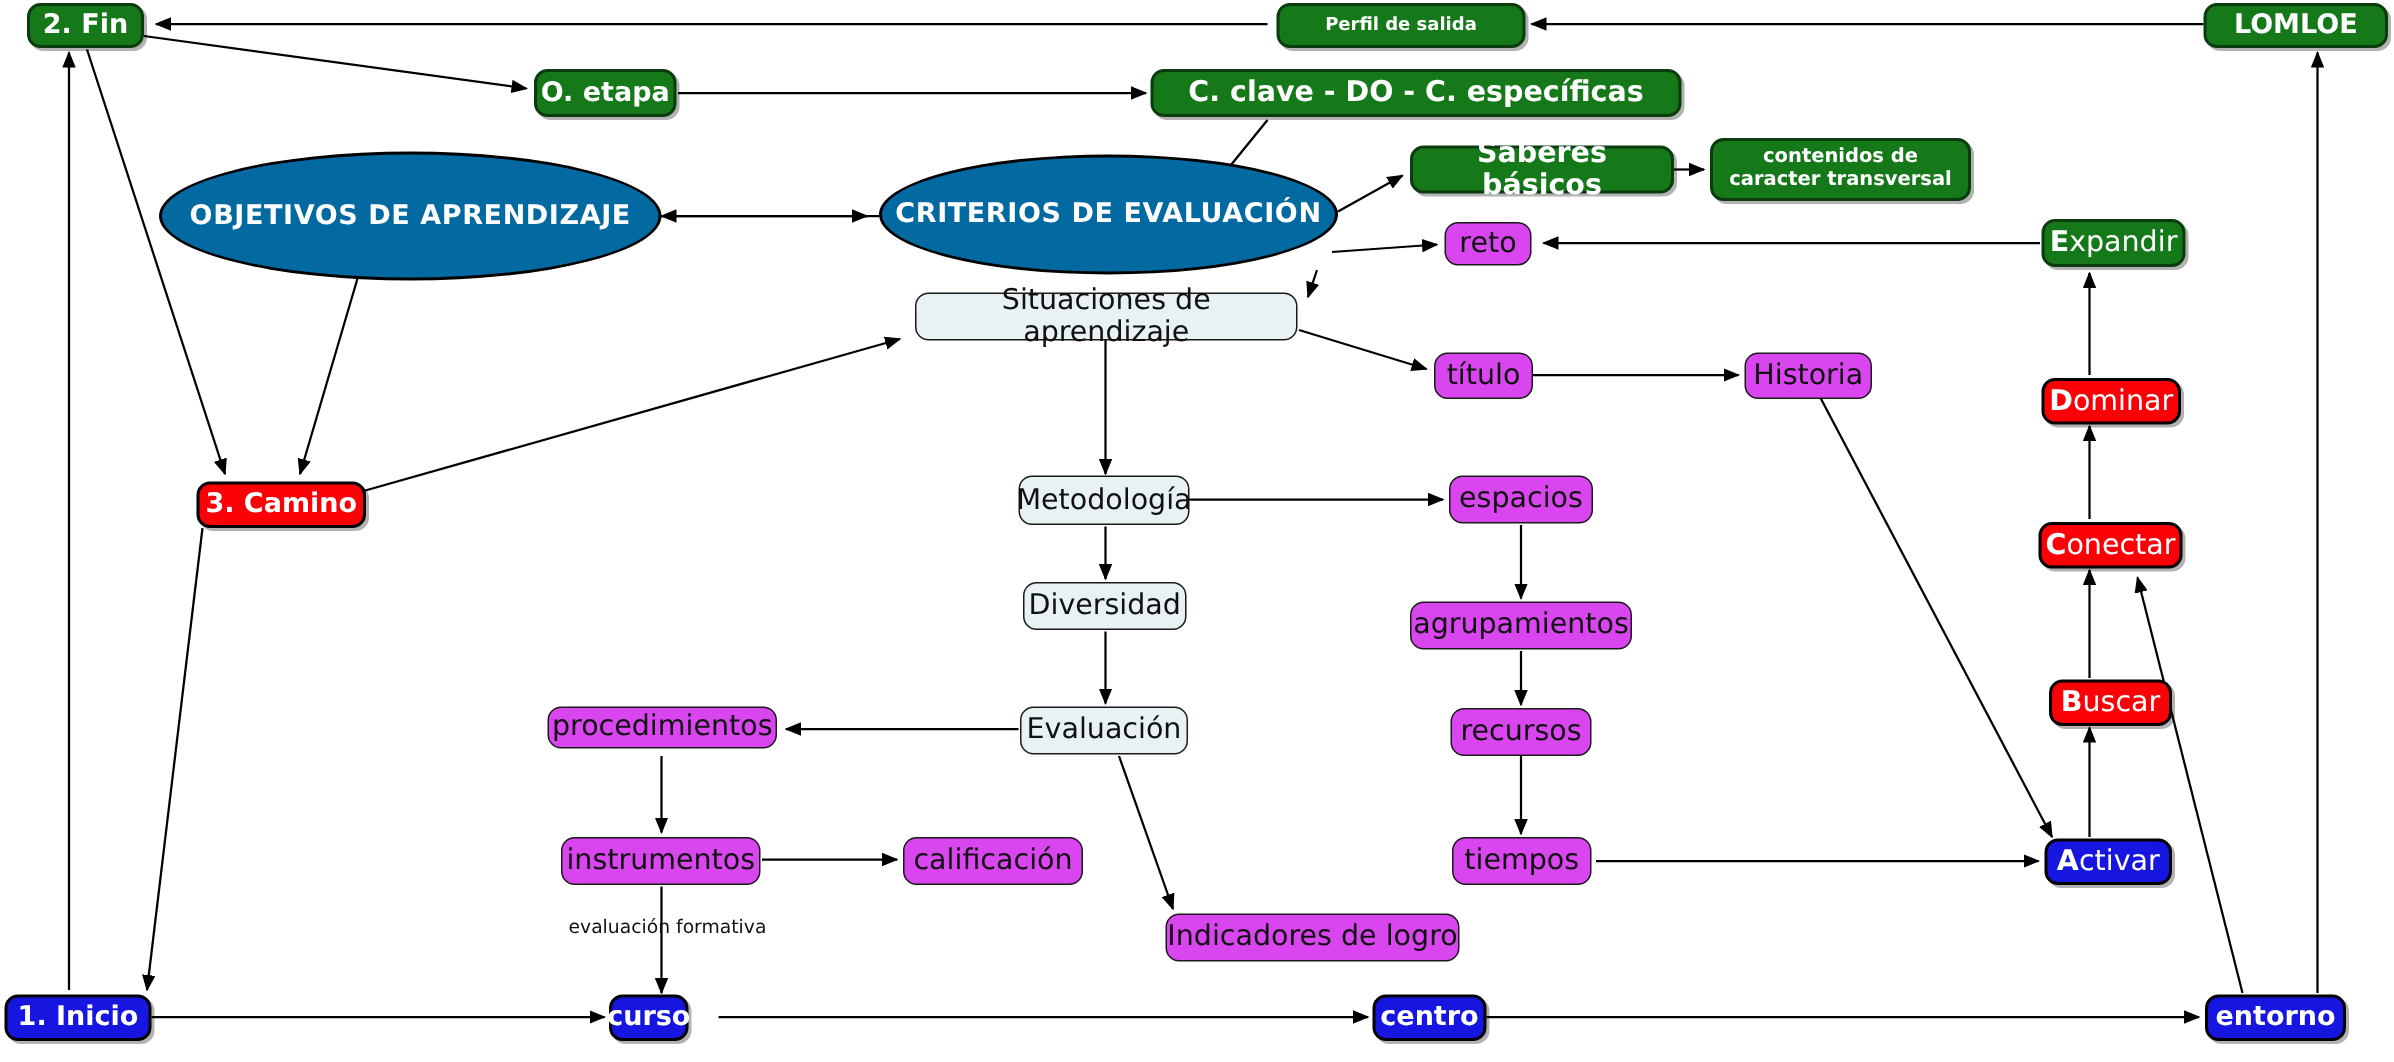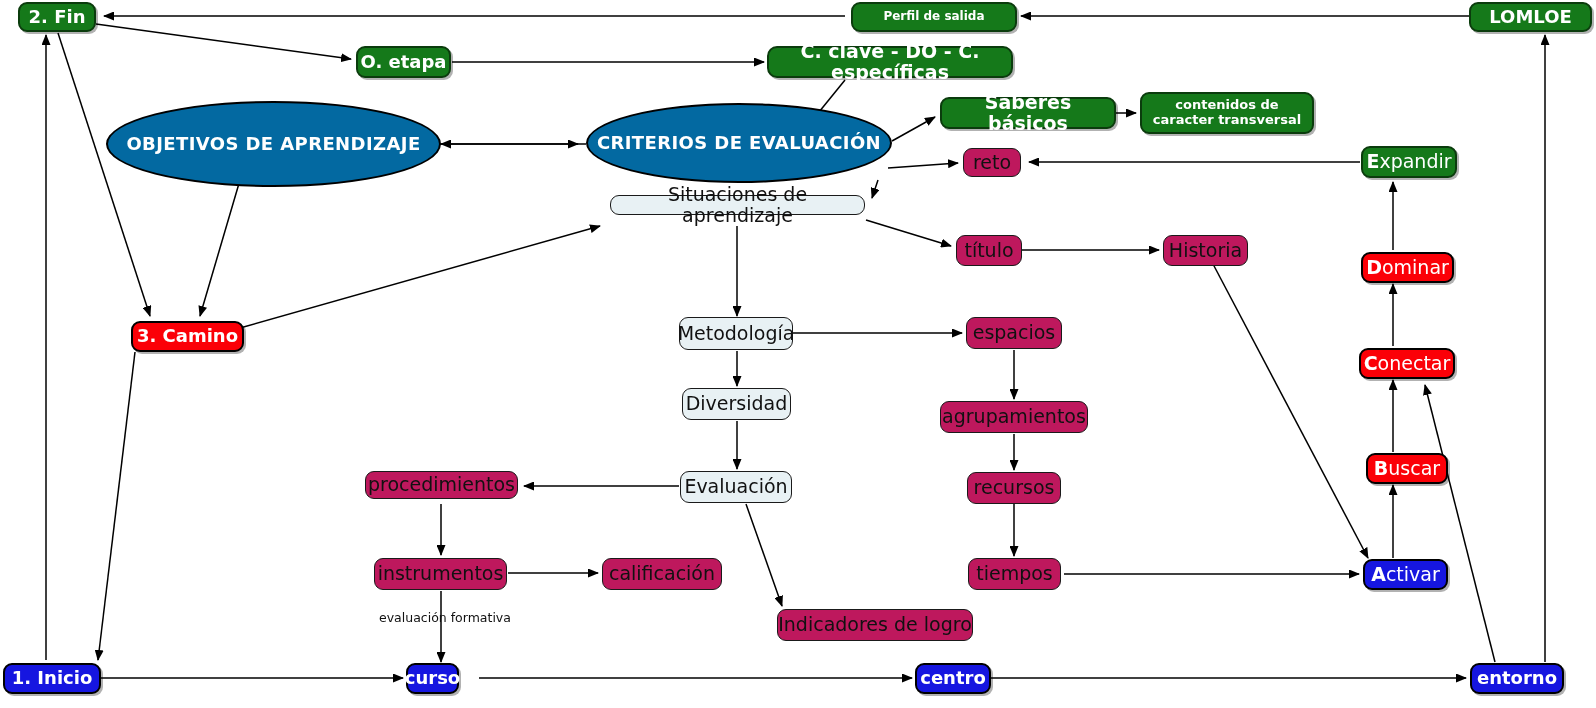--- a/index.html
+++ b/index.html
@@ -13,21 +13,21 @@
   
   .green{background:#15791a;border:2px solid #0b3c0d;border-radius:9px;color:#ffffff;
          font-weight:bold;box-shadow:2px 2px 0 rgba(0,0,0,.30);}
   
   .red{background:#fb0007;border:2px solid #000000;border-radius:9px;color:#ffffff;
        font-weight:bold;box-shadow:2px 2px 0 rgba(0,0,0,.30);}
   
   .blue{background:#1616e0;border:2px solid #000000;border-radius:9px;color:#ffffff;
         font-weight:bold;box-shadow:2px 2px 0 rgba(0,0,0,.30);}
   
-  .plain{background:#be185d;border:1.4px solid #1a1a1a;border-radius:9px;color:#111;
+  .plain{background:#d946ef;border:1.4px solid #1a1a1a;border-radius:9px;color:#111;
          font-weight:normal;}
   
   .tint{background:#e8f1f4;border:1.4px solid #1a1a1a;border-radius:9px;color:#111;
         font-weight:normal;}
   
   .ellipse{background:#0369a1;border:2px solid #000;border-radius:50%;color:#fff;
            font-weight:bold;letter-spacing:.4px;}
 
   
   .node .cap{font-weight:bold;}
@@ -109,21 +109,21 @@
   </div>
 
   <div class="node green" style="left:1469px;top:2px;width:123px;height:30px;font-size:18px;">
     <span>LOMLOE</span>
   </div>
 
   <div class="node green" style="left:356px;top:46px;width:95px;height:32px;font-size:18px;">
     <span>O. etapa</span>
   </div>
 
-  <div class="node green" style="left:767px;top:46px;width:246px;height:32px;font-size:19px;border-radius:10px;">
+  <div class="node green" style="left:767px;top:46px;width:354px;height:32px;font-size:19px;">
     <span>C. clave - DO - C. específicas</span>
   </div>
 
   <div class="node green" style="left:940px;top:97px;width:176px;height:32px;font-size:19px;">
     <span>Saberes básicos</span>
   </div>
 
   <div class="node green" style="left:1140px;top:92px;width:174px;height:42px;font-size:13px;flex-direction:column;">
     <span>contenidos de</span>
     <span>caracter transversal</span>
@@ -134,21 +134,21 @@
   </div>
 
   <div class="node ellipse" style="left:586px;top:103px;width:306px;height:80px;font-size:18px;">
     <span>CRITERIOS DE EVALUACIÓN</span>
   </div>
 
   <div class="node plain" style="left:963px;top:148px;width:58px;height:29px;font-size:19px;">
     <span>reto</span>
   </div>
 
-  <div class="node tint" style="left:610px;top:195px;width:255px;height:20px;font-size:19px;">
+  <div class="node tint" style="left:610px;top:195px;width:255px;height:32px;font-size:19px;">
     <span>Situaciones de aprendizaje</span>
   </div>
 
   <div class="node plain" style="left:956px;top:235px;width:66px;height:31px;font-size:19px;">
     <span>título</span>
   </div>
 
   <div class="node plain" style="left:1163px;top:235px;width:85px;height:31px;font-size:19px;">
     <span>Historia</span>
   </div>

